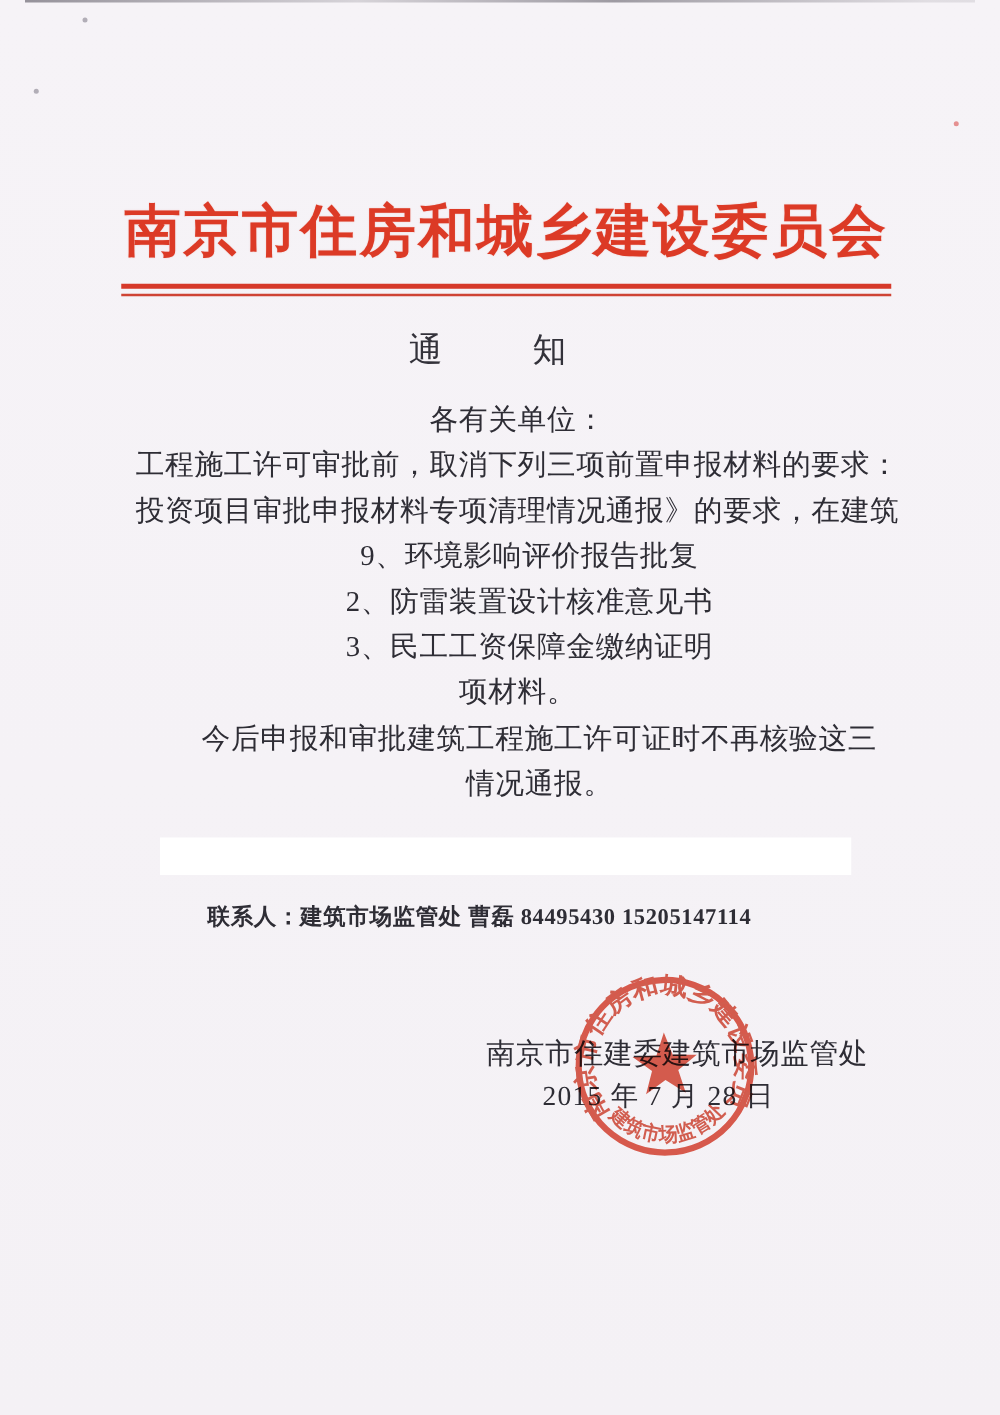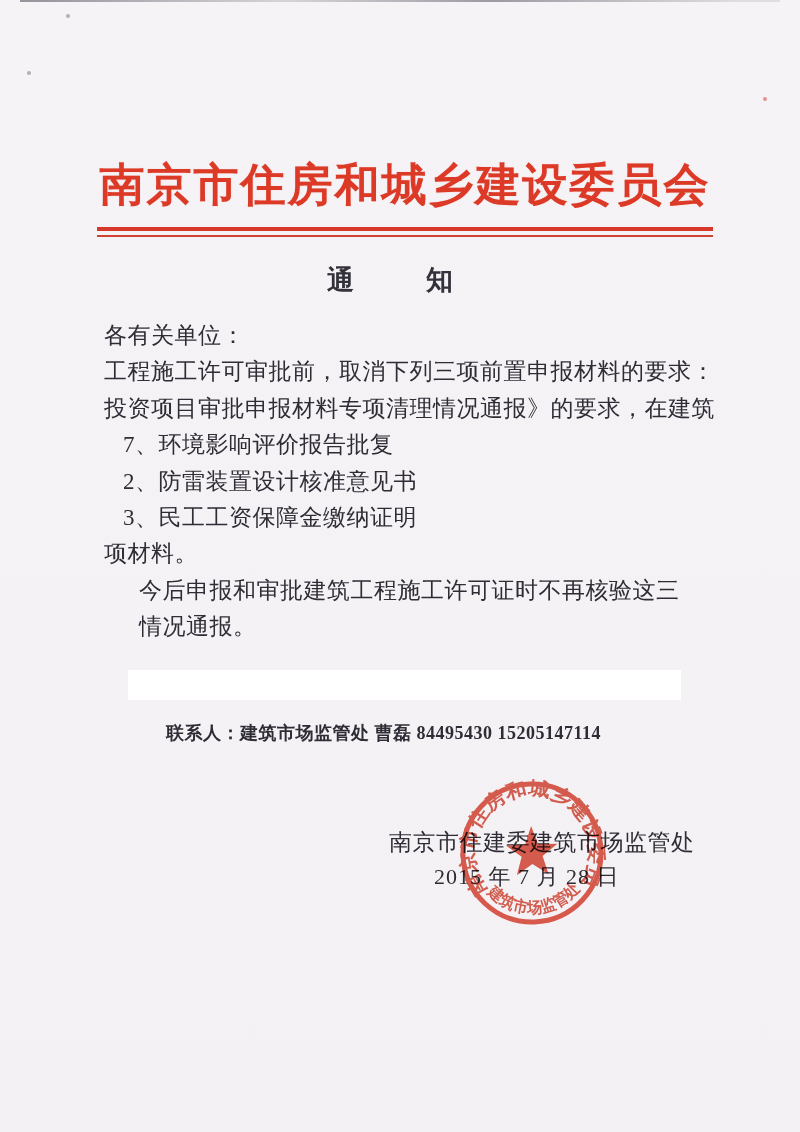--- a/index.html
+++ b/index.html
@@ -28,28 +28,29 @@
     color:#dc3a26;
     font-family:"Liberation Serif","DejaVu Serif",serif;
     text-shadow:0 0 1px rgba(220,58,38,.35);
     white-space:nowrap;
   }
   .rule-thick{position:absolute;left:97px;top:227px;width:616px;height:4px;background:#d6392a;}
   .rule-thin{position:absolute;left:97px;top:235px;width:616px;height:2px;background:#cf4434;}
 
   .doc-title{
     position:absolute;top:262px;left:0;width:786px;
-    text-align:center;font-size:27px;font-weight:700;letter-spacing:6px;
+    text-align:center;font-size:27px;font-weight:400;letter-spacing:6px;
     color:#33323a;white-space:pre;
   }
 
   .body-text{
     position:absolute;left:104px;top:318px;width:620px;
     font-size:23px;line-height:36.4px;letter-spacing:.5px;
     color:#2e2d35;
+    text-align:center;
   }
   .body-text .line{white-space:nowrap;}
   .body-text .indent{padding-left:35px;}
   .body-text .list{padding-left:19px;}
 
   .redaction{
     position:absolute;left:128px;top:670px;width:553px;height:30px;
     background:#ffffff;
   }
 
@@ -86,21 +87,21 @@
   <div class="issuer">南京市住房和城乡建设委员会</div>
   <div class="rule-thick"></div>
   <div class="rule-thin"></div>
 
   <div class="doc-title">通　　知</div>
 
   <div class="body-text">
     <div class="line">各有关单位：</div>
     <div class="line">工程施工许可审批前，取消下列三项前置申报材料的要求：</div>
     <div class="line">投资项目审批申报材料专项清理情况通报》的要求，在建筑</div>
-    <div class="line list">7、环境影响评价报告批复</div>
+    <div class="line list">9、环境影响评价报告批复</div>
     <div class="line list">2、防雷装置设计核准意见书</div>
     <div class="line list">3、民工工资保障金缴纳证明</div>
     <div class="line">项材料。</div>
     <div class="line indent">今后申报和审批建筑工程施工许可证时不再核验这三</div>
     <div class="line indent">情况通报。</div>
   </div>
 
   <div class="redaction"></div>
 
   <div class="contact">联系人：建筑市场监管处 曹磊 84495430 15205147114</div>

